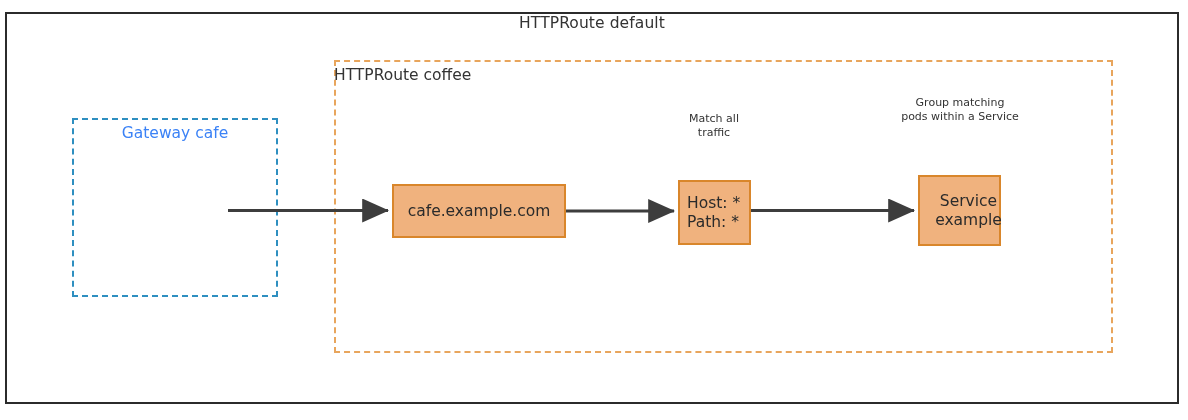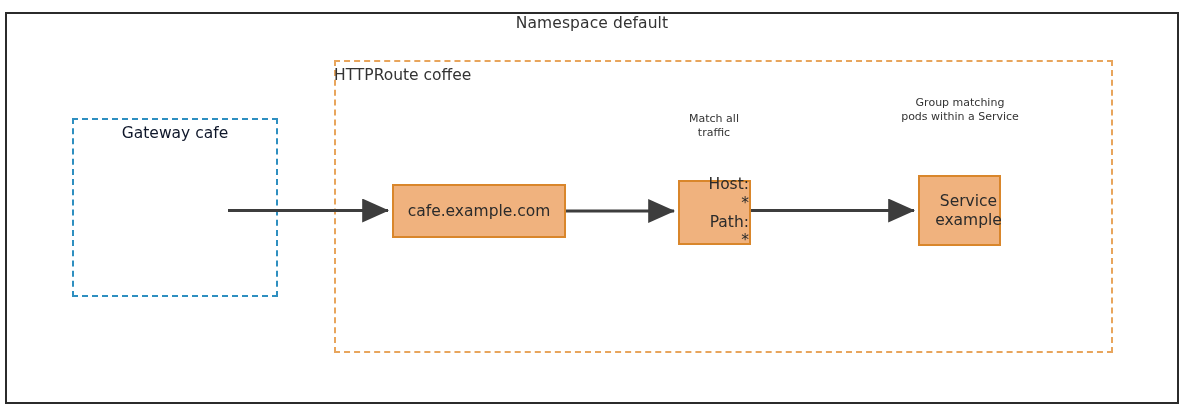--- a/index.html
+++ b/index.html
@@ -71,21 +71,21 @@
     box-sizing: border-box;
     background: transparent;
   }
   .gateway-label {
     position: absolute;
     left: 72px;
     top: 124px;
     width: 206px;
     text-align: center;
     font-size: 15.5px;
-    color: #0f172a;
+    color: #3b82f6;
   }
 
   
   .node {
     position: absolute;
     box-sizing: border-box;
     display: flex;
     align-items: center;
     justify-content: center;
     font-size: 15.5px;
@@ -98,21 +98,21 @@
     border: 2px solid #2e8fc0;
   }
   .node-orange {
     background: #f0b27e;
     border: 2px solid #d9862b;
   }
 
   .node-http80   { left: 130px; top: 184px; width: 98px;  height: 53px; }
   .node-hostname { left: 392px; top: 184px; width: 174px; height: 54px; }
   .node-match    { left: 678px; top: 180px; width: 73px;  height: 65px;
-                   justify-content: flex-start; text-align: right; padding-left: 18px; }
+                   justify-content: flex-start; text-align: left; padding-left: 7px; }
   .node-service  { left: 918px; top: 175px; width: 83px;  height: 71px; padding-left: 18px; }
 
   
   .caption {
     position: absolute;
     font-size: 11px;
     color: #333333;
     text-align: center;
     line-height: 1.28;
     white-space: pre-line;
@@ -129,21 +129,21 @@
     height: 420px;
     pointer-events: none;
   }
 </style>
 </head>
 <body>
 
 <div id="canvas">
 
   <div class="namespace-box"></div>
-  <div class="namespace-label">Namespace default</div>
+  <div class="namespace-label">HTTPRoute default</div>
 
   <div class="httproute-box"></div>
   <div class="httproute-label">HTTPRoute coffee</div>
 
   <div class="gateway-box"></div>
   <div class="gateway-label">Gateway cafe</div>
 
   <svg class="edges" viewBox="0 0 1188 420" width="1188" height="420">
     <defs>
       <marker id="arrowhead" markerWidth="9" markerHeight="8" refX="8.6" refY="4" orient="auto" markerUnits="strokeWidth">

